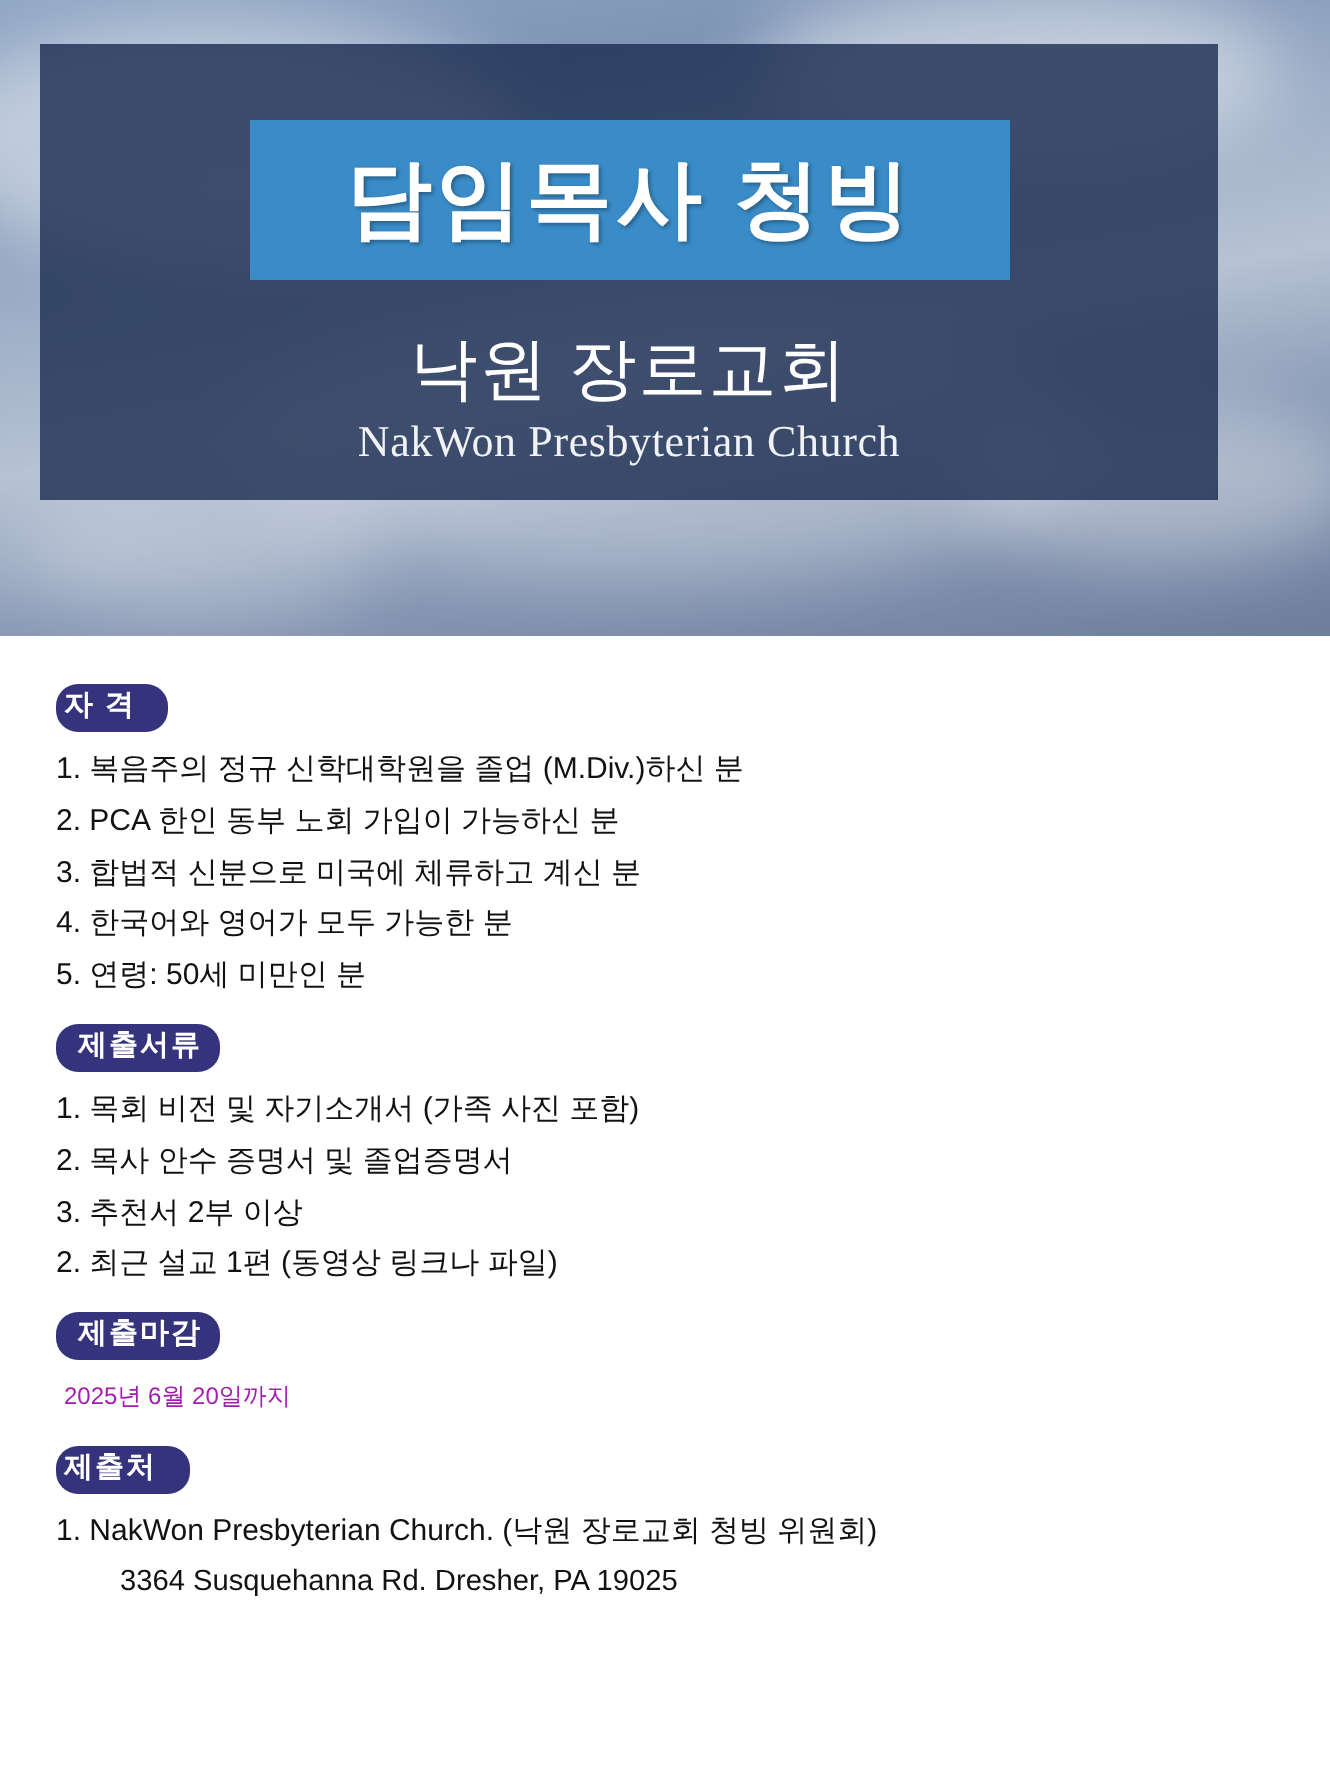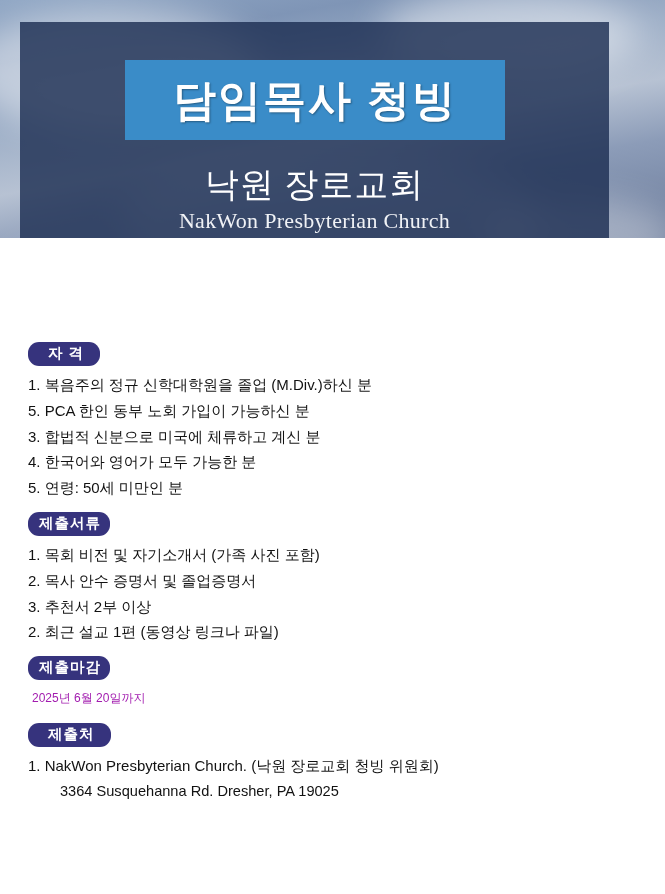--- a/index.html
+++ b/index.html
@@ -18,21 +18,21 @@
     width: 665px;
     height: 894px;
     background: #ffffff;
     box-sizing: border-box;
   }
 
   
   .hero {
     position: relative;
     width: 665px;
-    height: 238px;
+    height: 318px;
     overflow: hidden;
     background: linear-gradient(170deg, #8fa6c4 0%, #7f95b6 18%, #9fb0c8 38%, #b7c2d3 55%, #8c9cb8 72%, #6d7d9c 100%);
   }
   
   .cloud {
     position: absolute;
     border-radius: 50%;
     background: rgba(255,255,255,0.55);
     filter: blur(18px);
   }
@@ -112,21 +112,21 @@
     text-align: left;
   }
 
   .section-label {
     display: inline-block;
     background: #36337d;
     color: #ffffff;
     font-size: 14.5px;
     font-weight: bold;
     border-radius: 11px;
-    padding: 3px 16px 4px 20px;
+    padding: 3px 16px 4px 4px;
     margin: 10px 0 7px 6px;
     letter-spacing: 1px;
     line-height: 1.2;
   }
   .section-label.wide { padding: 3px 9px 4px 11px; }
 
   ol.items {
     list-style: none;
     margin: 0 0 2px 0;
     padding: 0 0 0 6px;
@@ -173,21 +173,21 @@
     </div>
   </div>
 
   <div class="content">
 
 
     
     <div class="section-label">자 격</div>
     <ol class="items">
       <li>1. 복음주의 정규 신학대학원을 졸업 (M.Div.)하신 분</li>
-      <li>5. PCA 한인 동부 노회 가입이 가능하신 분</li>
+      <li>2. PCA 한인 동부 노회 가입이 가능하신 분</li>
       <li>3. 합법적 신분으로 미국에 체류하고 계신 분</li>
       <li>4. 한국어와 영어가 모두 가능한 분</li>
       <li>5. 연령: 50세 미만인 분</li>
     </ol>
 
     
     <div class="section-label wide">제출서류</div>
     <ol class="items">
       <li>1. 목회 비전 및 자기소개서 (가족 사진 포함)</li>
       <li>2. 목사 안수 증명서 및 졸업증명서</li>

